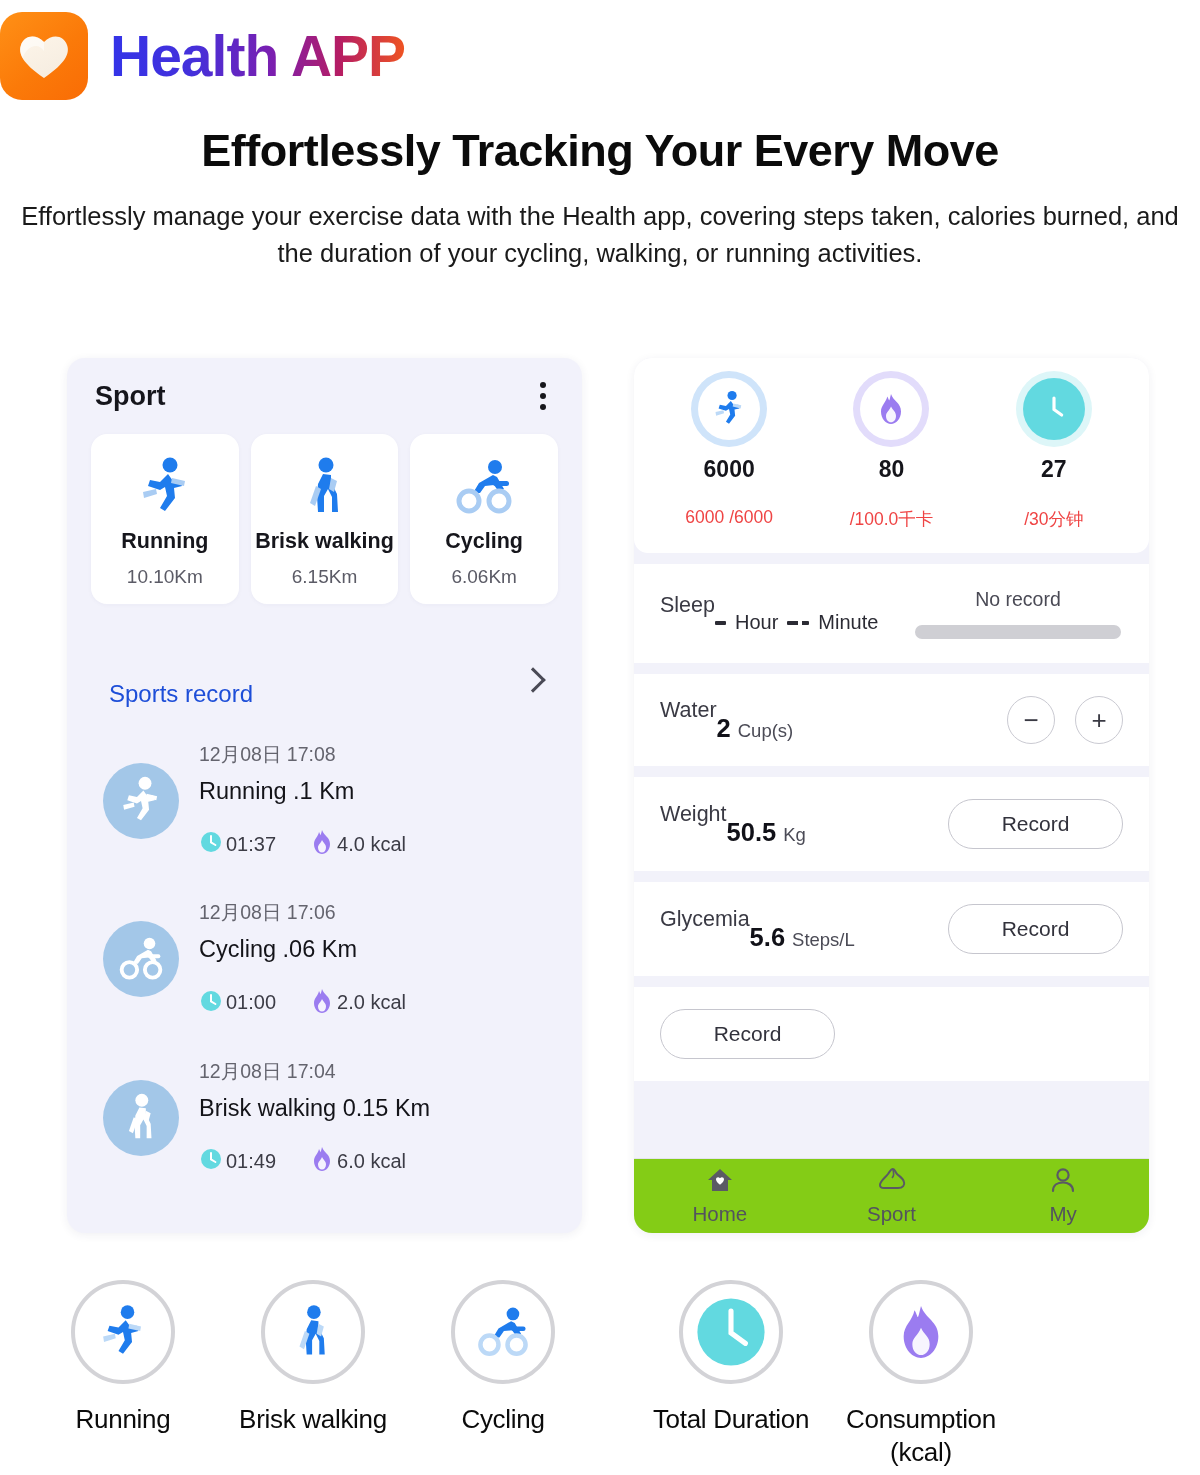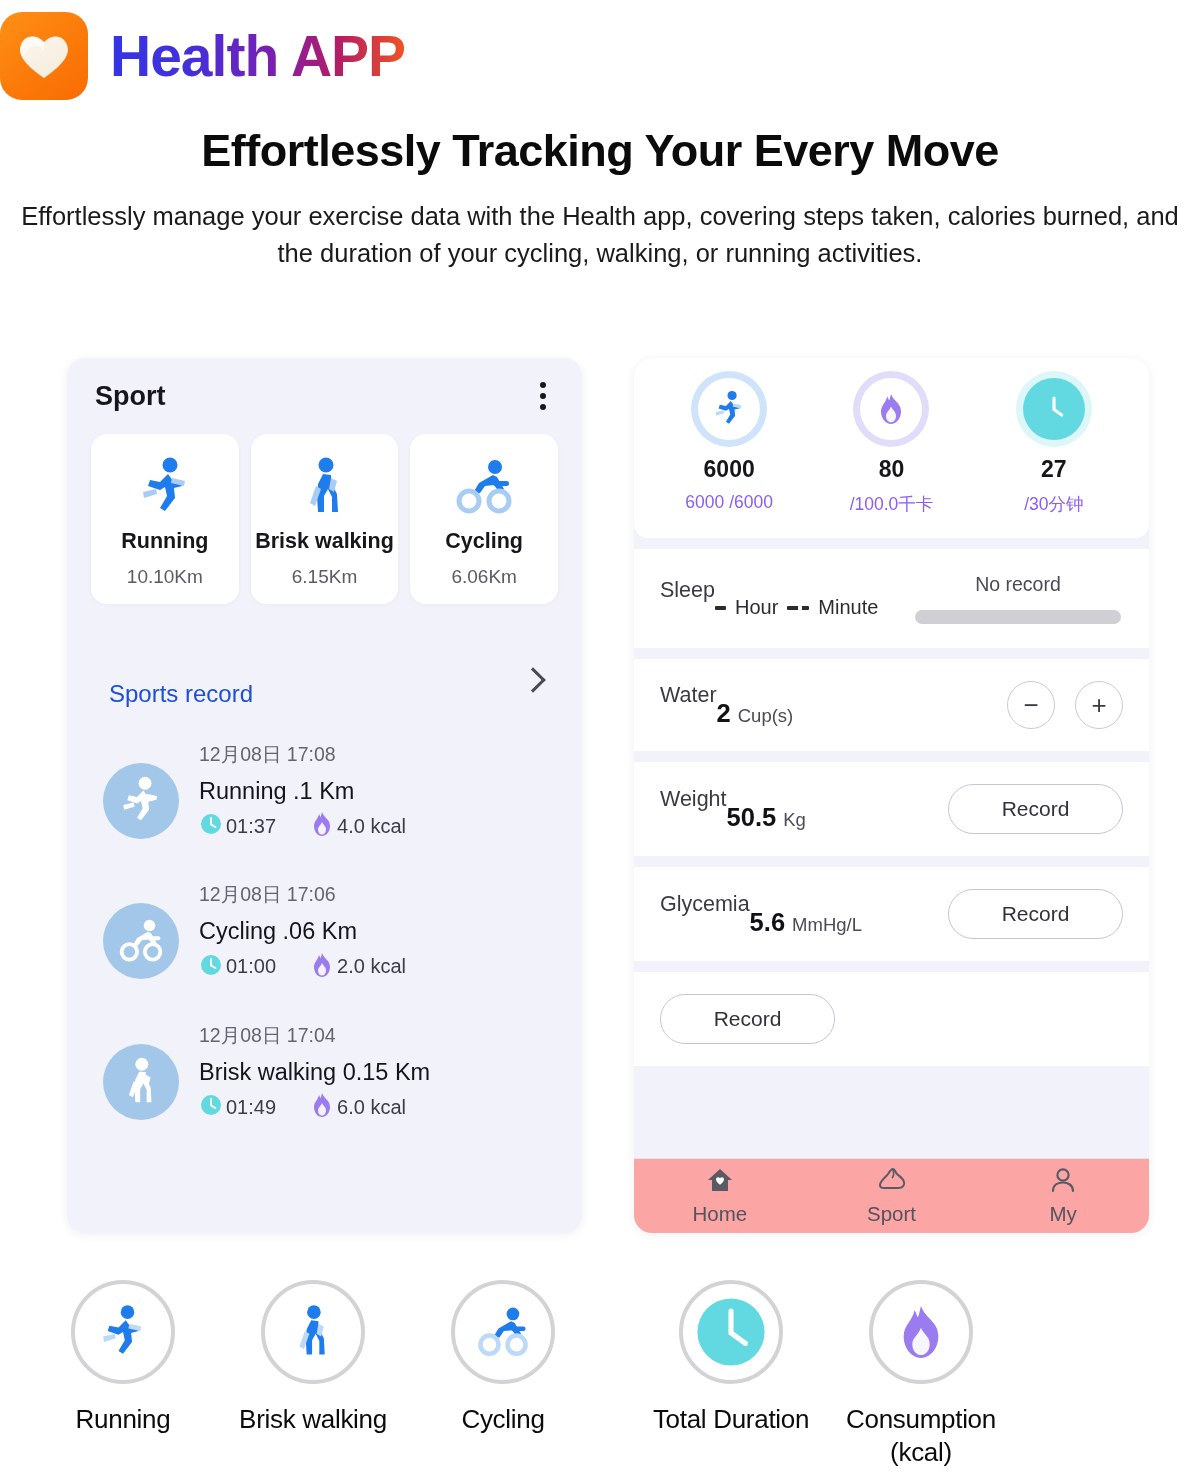--- a/index.html
+++ b/index.html
@@ -169,21 +169,21 @@
     display: flex; align-items: center; justify-content: center;
     margin-top: 24px;
   }
   .rec-body { padding-top: 2px; flex: 1; }
   .rec-date { font-size: 19.5px; color: #64646e; }
   .rec-main {
     font-size: 23.5px; color: #141419; margin-top: 9px; line-height: 1.25;
     max-width: 290px;
   }
   .rec-metrics {
-    display: flex; align-items: center; gap: 34px; margin-top: 5px;
+    display: flex; align-items: center; gap: 34px; margin-top: 23px;
   }
   .metric { display: flex; align-items: center; gap: 3px; }
   .metric .mtxt { font-size: 20px; color: #3c3c46; }
 
   
   .home-panel {
     width: 515px;
     height: 875px;
     background: #f2f2fa;
     border-radius: 18px;
@@ -202,21 +202,21 @@
   .stat { flex: 1; display: flex; flex-direction: column; align-items: center; }
   .stat .ring {
     width: 62px; height: 62px; border-radius: 50%;
     display: flex; align-items: center; justify-content: center;
     position: relative;
   }
   .ring-steps { background: #ffffff; box-shadow: 0 0 0 7px #cfe4fa; }
   .ring-cal   { background: #ffffff; box-shadow: 0 0 0 7px #e2dcfb; }
   .ring-time  { background: #62d9e0; box-shadow: 0 0 0 7px #ddf6f8; }
   .stat .big { font-size: 23px; font-weight: bold; color: #15151b; margin-top: 16px; }
-  .stat .sub { font-size: 17.5px; color: #8b5cf6; margin-top: 9px; text-align: right; }
+  .stat .sub { font-size: 17.5px; color: #ef4444; margin-top: 24px; text-align: right; }
 
   .gap { height: 11px; background: #f2f2fa; }
 
   .row-card {
     background: #ffffff;
     padding: 22px 26px 22px 26px;
     display: flex;
     align-items: center;
     justify-content: space-between;
     box-sizing: border-box;
@@ -251,21 +251,21 @@
 
   .record-btn {
     width: 175px; height: 50px; border-radius: 25px;
     border: 1px solid #c6c6ce; background: #ffffff;
     font-size: 21px; color: #32323c; cursor: pointer;
     font-family: "Liberation Sans", sans-serif;
   }
 
   .tabbar {
     margin-top: auto;
-    background: #fca5a5;
+    background: #84cc16;
     border-top: 1px solid #e3e3ee;
     height: 74px;
     display: flex;
     align-items: center;
   }
   .tab { flex: 1; display: flex; flex-direction: column; align-items: center; gap: 5px; cursor: pointer; }
   .tab .tlbl { font-size: 20.5px; color: #53535e; }
 
   
   .strip {
@@ -582,21 +582,21 @@
       <button class="record-btn">Record</button>
     </div>
 
     <div class="gap"></div>
 
     <div class="row-card">
       <div class="rc-left">
         <div class="rc-label">Glycemia</div>
         <div class="rc-valrow">
           <span class="rc-val">5.6</span>
-          <span class="rc-unit">MmHg/L</span>
+          <span class="rc-unit">Steps/L</span>
         </div>
       </div>
       <button class="record-btn">Record</button>
     </div>
 
     <div class="gap"></div>
 
     <div class="row-card">
       <button class="record-btn">Record</button>
     </div>

